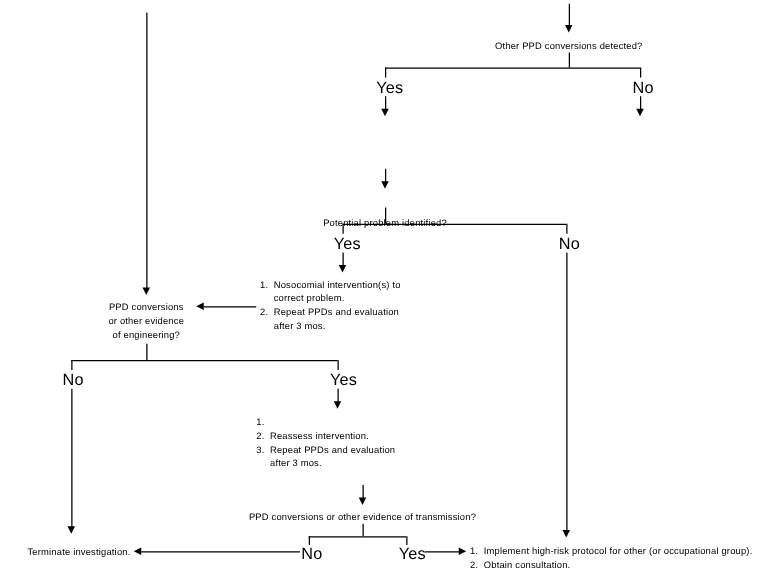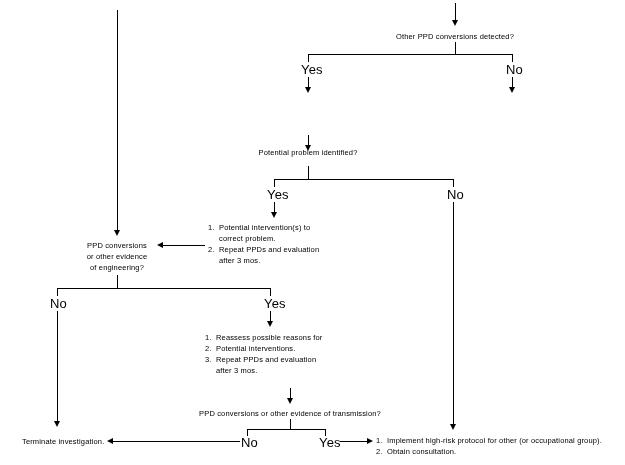--- a/index.html
+++ b/index.html
@@ -114,41 +114,41 @@
   <div class="arrow-down" style="left:304.5px; top:87px;"></div>
 
   <div class="vline" style="left:512px; top:77px; height:12px;"></div>
   <div class="arrow-down" style="left:508.5px; top:87px;"></div>
 
 
 
   <div class="vline" style="left:308px; top:135px; height:13px;"></div>
   <div class="arrow-down" style="left:304.5px; top:145px;"></div>
 
-  <div class="node center" style="left:218px; top:147px; width:180px;">Potential problem identified?</div>
+  <div class="node center" style="left:218px; top:173px; width:180px;">Potential problem identified?</div>
 
   <div class="vline" style="left:308px; top:166px; height:13px;"></div>
   <div class="hline" style="left:274px; top:179px; width:179px;"></div>
   <div class="vline" style="left:274px; top:179px; height:8px;"></div>
   <div class="vline" style="left:453px; top:179px; height:8px;"></div>
 
   <div class="elabel" style="left:267px; top:190px;">Yes</div>
   <div class="elabel" style="left:447px; top:190px;">No</div>
 
   <div class="vline" style="left:274px; top:202px; height:12px;"></div>
   <div class="arrow-down" style="left:270.5px; top:212px;"></div>
 
   <div class="vline" style="left:453px; top:202px; height:224px;"></div>
   <div class="arrow-down" style="left:449.5px; top:424px;"></div>
 
   <div class="list" style="left:208px; top:222px;">
     <div class="row">
       <span class="num">1.</span>
       <span class="txt">
-        <span style="display:block">Potential intervention(s) to</span>
+        <span style="display:block">Nosocomial intervention(s) to</span>
         <span style="display:block">correct problem.</span>
       </span>
     </div>
     <div class="row">
       <span class="num">2.</span>
       <span class="txt">
         <span style="display:block">Repeat PPDs and evaluation</span>
         <span style="display:block">after 3 mos.</span>
       </span>
     </div>
@@ -175,27 +175,26 @@
   <div class="vline" style="left:57px; top:311px; height:112px;"></div>
   <div class="arrow-down" style="left:53.5px; top:421px;"></div>
 
   <div class="vline" style="left:270px; top:311px; height:12px;"></div>
   <div class="arrow-down" style="left:266.5px; top:321px;"></div>
 
   <div class="list" style="left:205px; top:332px;">
     <div class="row">
       <span class="num">1.</span>
       <span class="txt">
-        <span style="display:block">Reassess possible reasons for</span>
       </span>
     </div>
     <div class="row">
       <span class="num">2.</span>
       <span class="txt">
-        <span style="display:block">Potential interventions.</span>
+        <span style="display:block">Reassess intervention.</span>
       </span>
     </div>
     <div class="row">
       <span class="num">3.</span>
       <span class="txt">
         <span style="display:block">Repeat PPDs and evaluation</span>
         <span style="display:block">after 3 mos.</span>
       </span>
     </div>
   </div>

